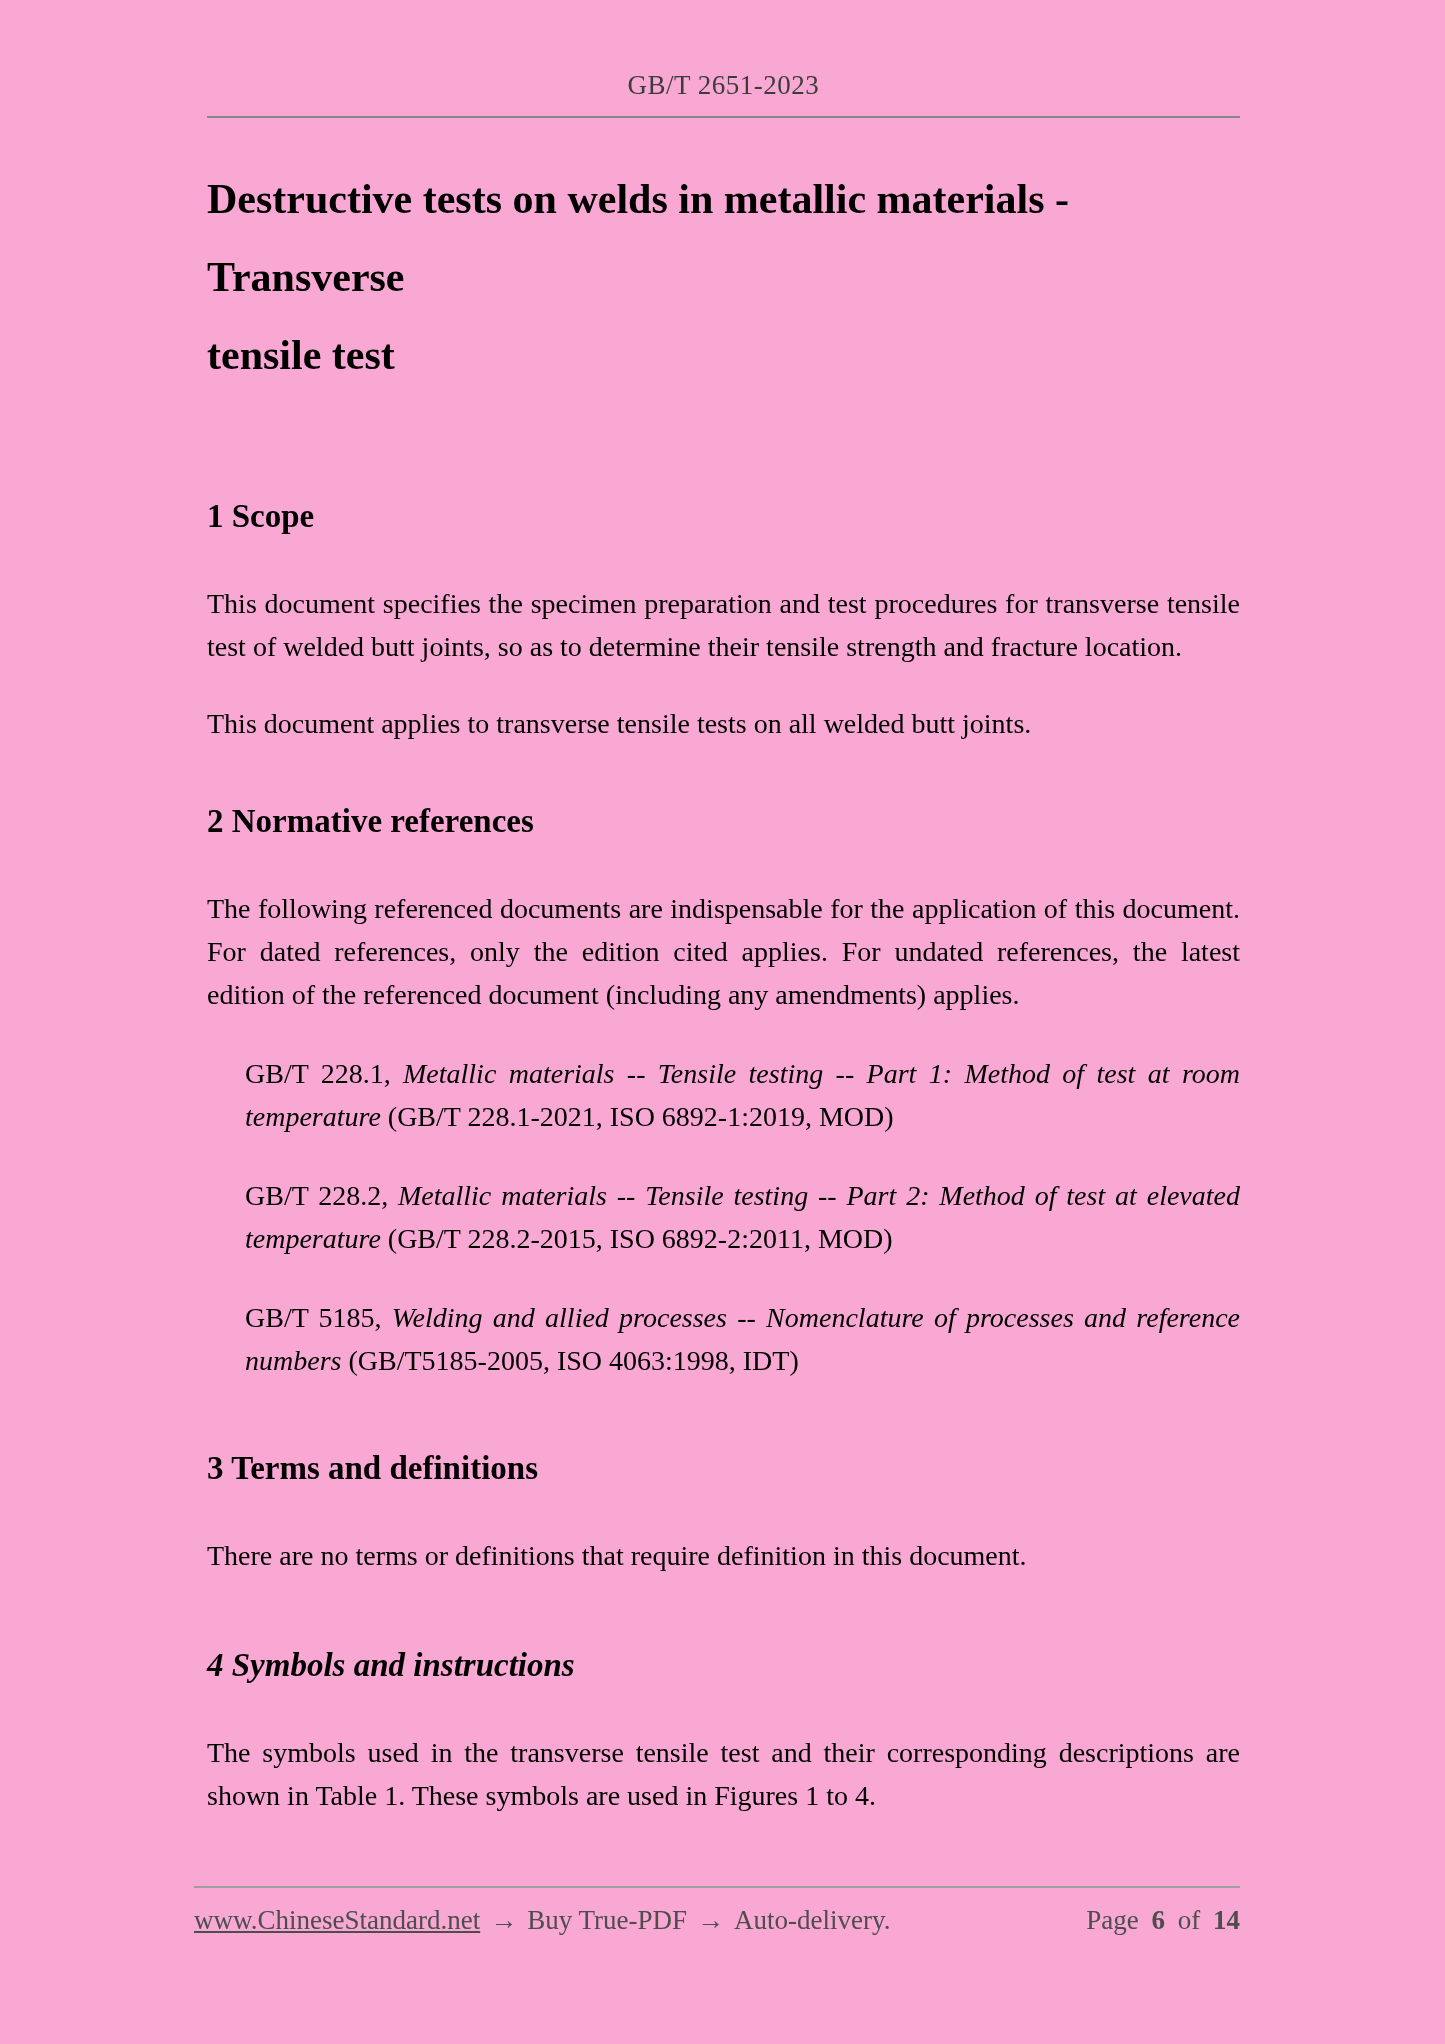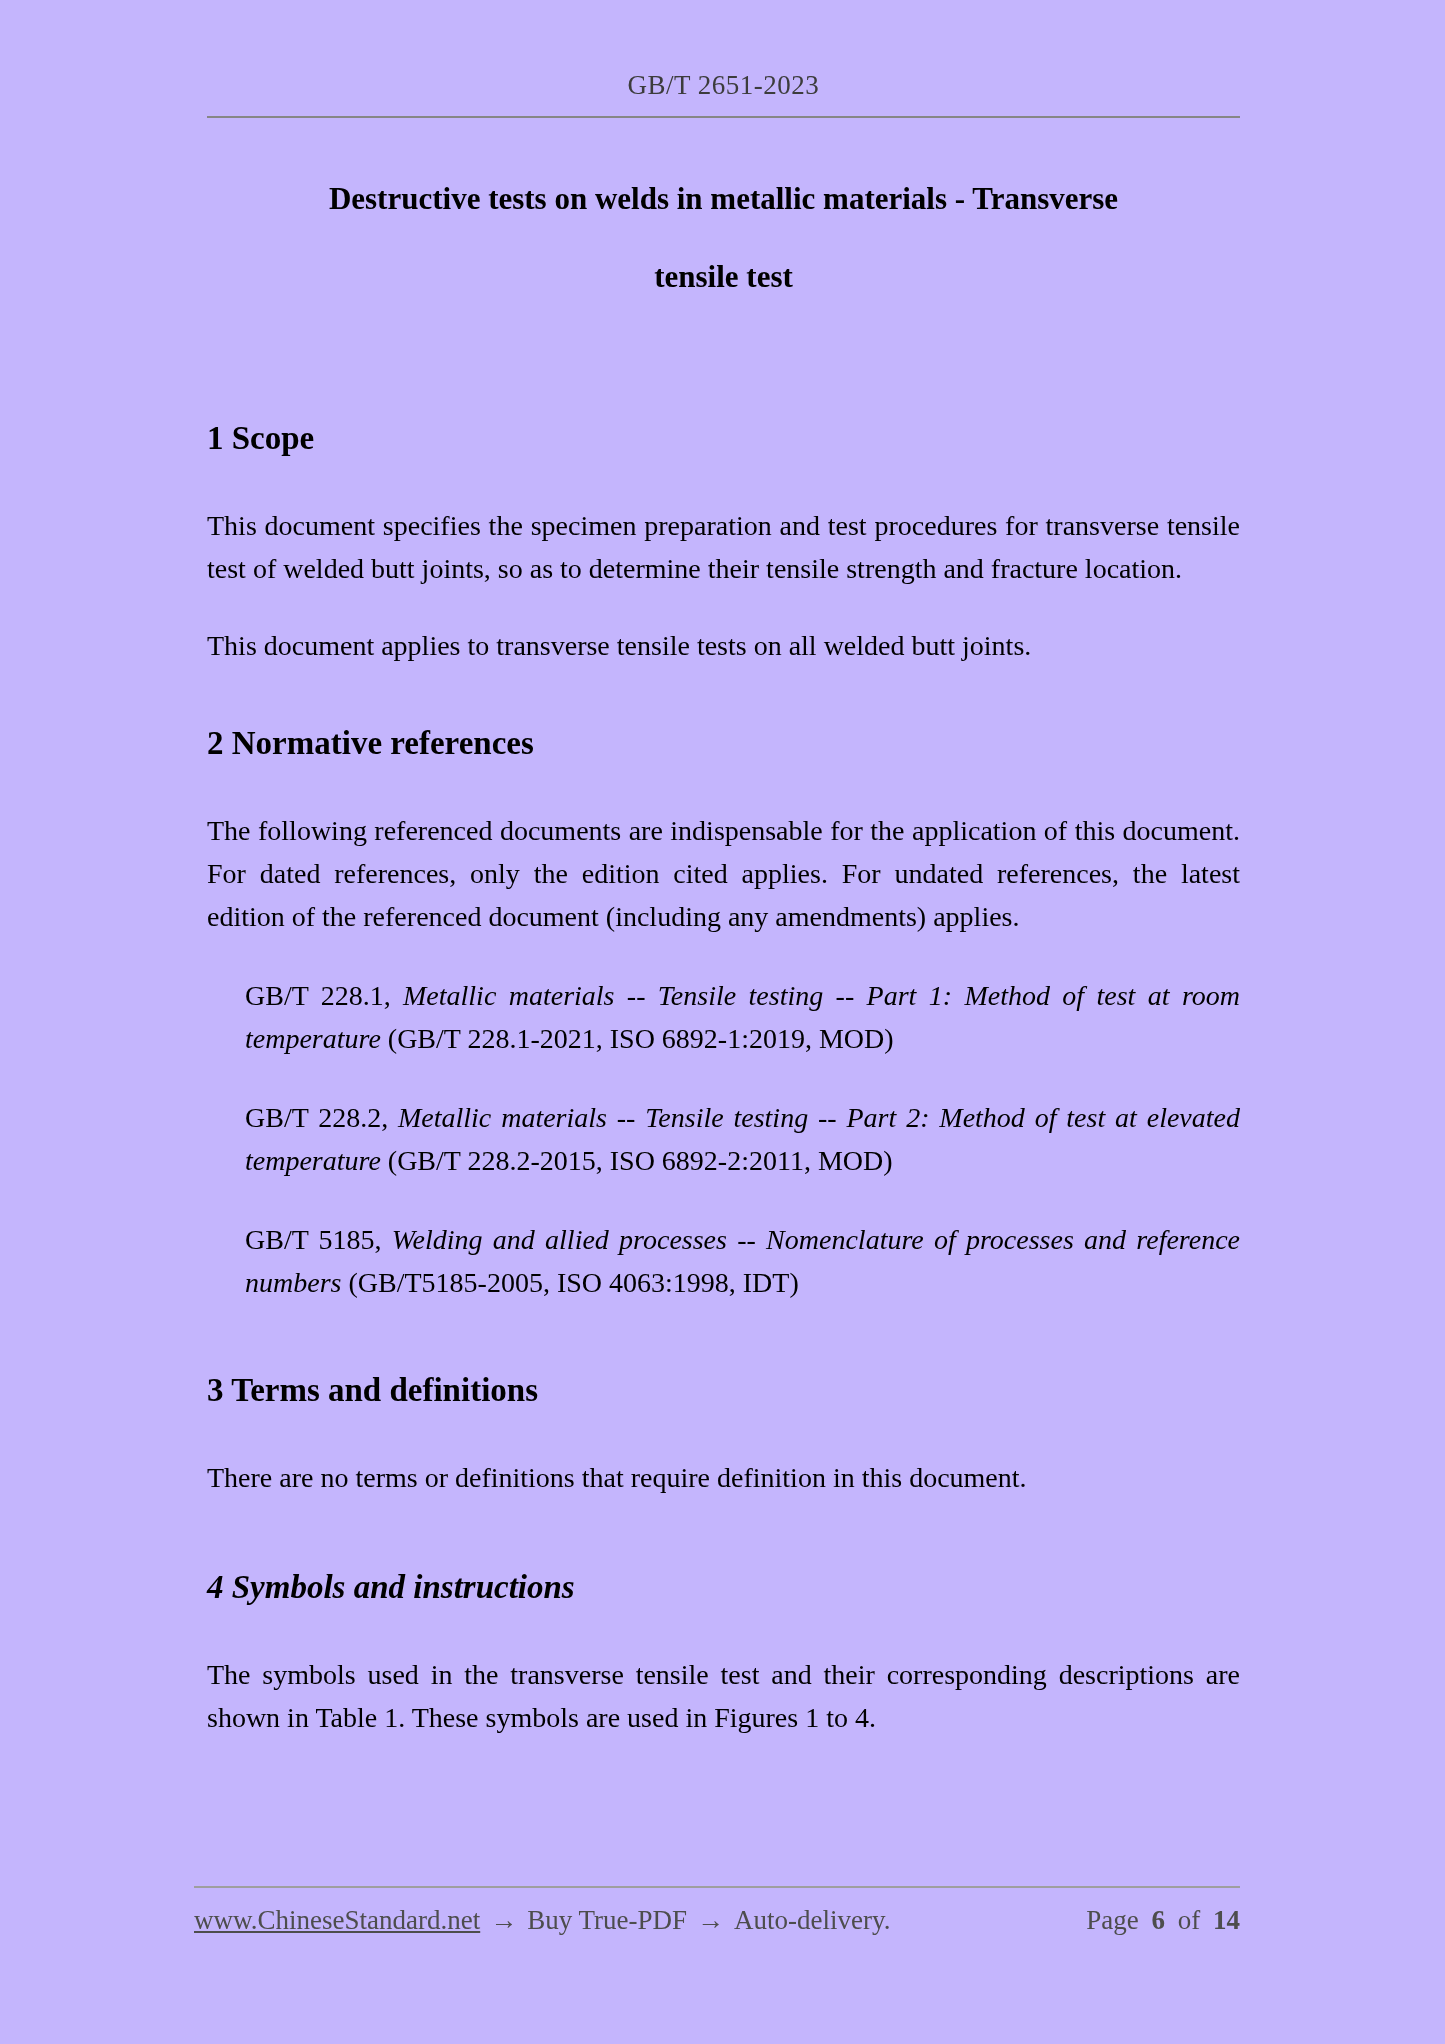--- a/index.html
+++ b/index.html
@@ -1,21 +1,21 @@
 <!DOCTYPE html>
 <html><head>
 <meta charset="utf-8">
 <style>
   * { margin: 0; padding: 0; box-sizing: border-box; }
   html, body { background: #ffffff; }
   .page {
     position: relative;
     width: 1445px;
     height: 2044px;
-    background: #c4b5fd;
+    background: #f9a8d4;
     font-family: "Liberation Serif", "DejaVu Serif", serif;
     color: #000000;
     overflow: hidden;
   }
   .content {
     position: absolute;
     left: 207px;
     right: 205px;
     top: 0;
   }
@@ -26,22 +26,22 @@
     color: #3c3c3c;
     letter-spacing: 0.5px;
   }
   .header-rule {
     margin-top: 15px;
     border-top: 2px solid #868686;
     height: 0;
   }
   .doc-title {
     margin-top: 42px;
-    text-align: center;
-    font-size: 31px;
+    text-align: left;
+    font-size: 42px;
     font-weight: bold;
     line-height: 78px;
     color: #000000;
   }
   h2.section-heading {
     font-size: 33px;
     font-weight: bold;
     color: #000000;
     line-height: 40px;
   }

